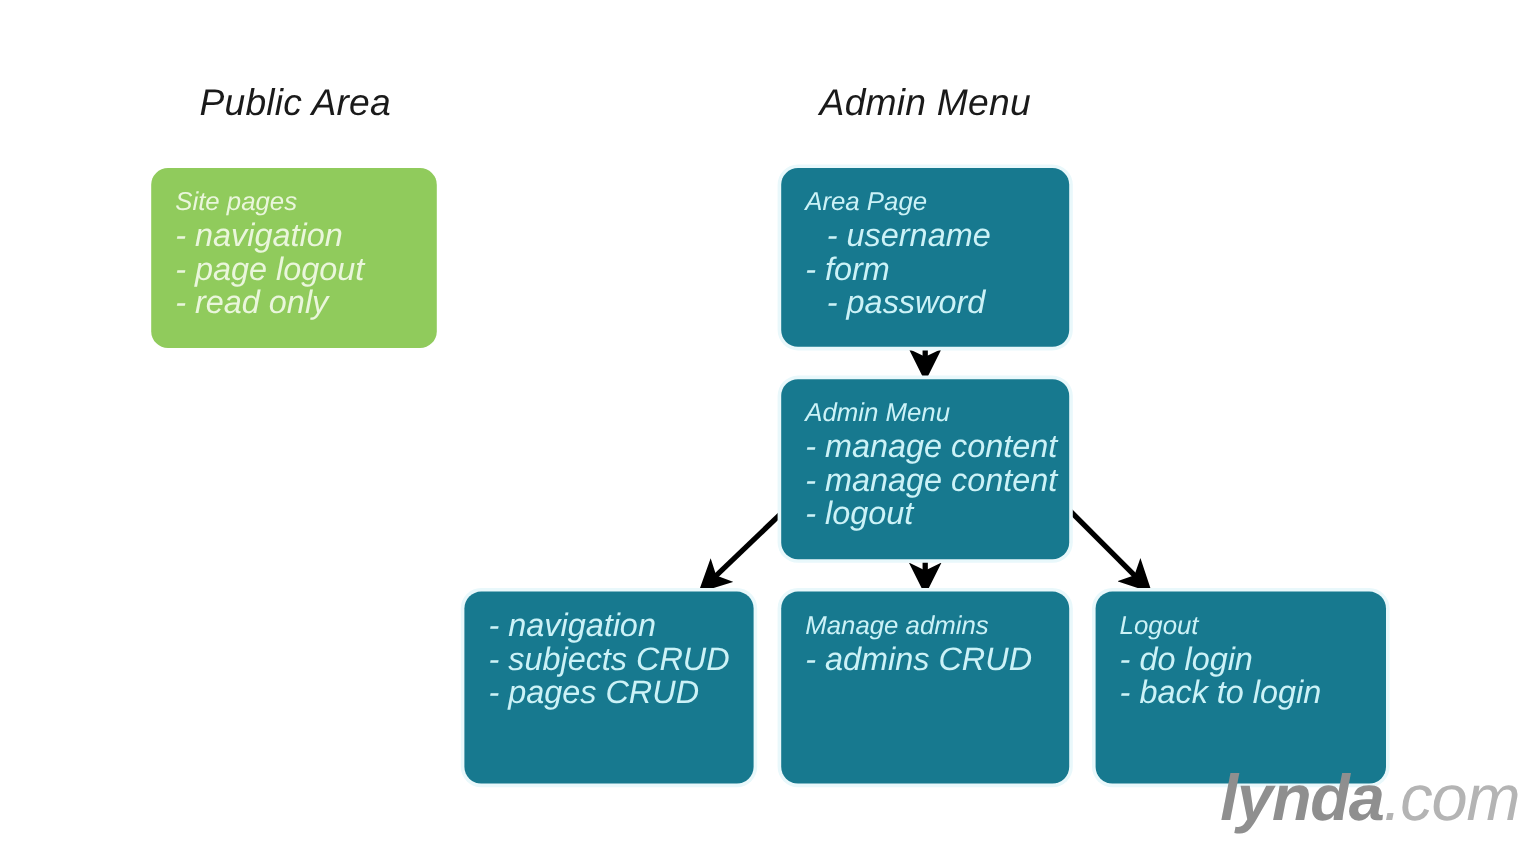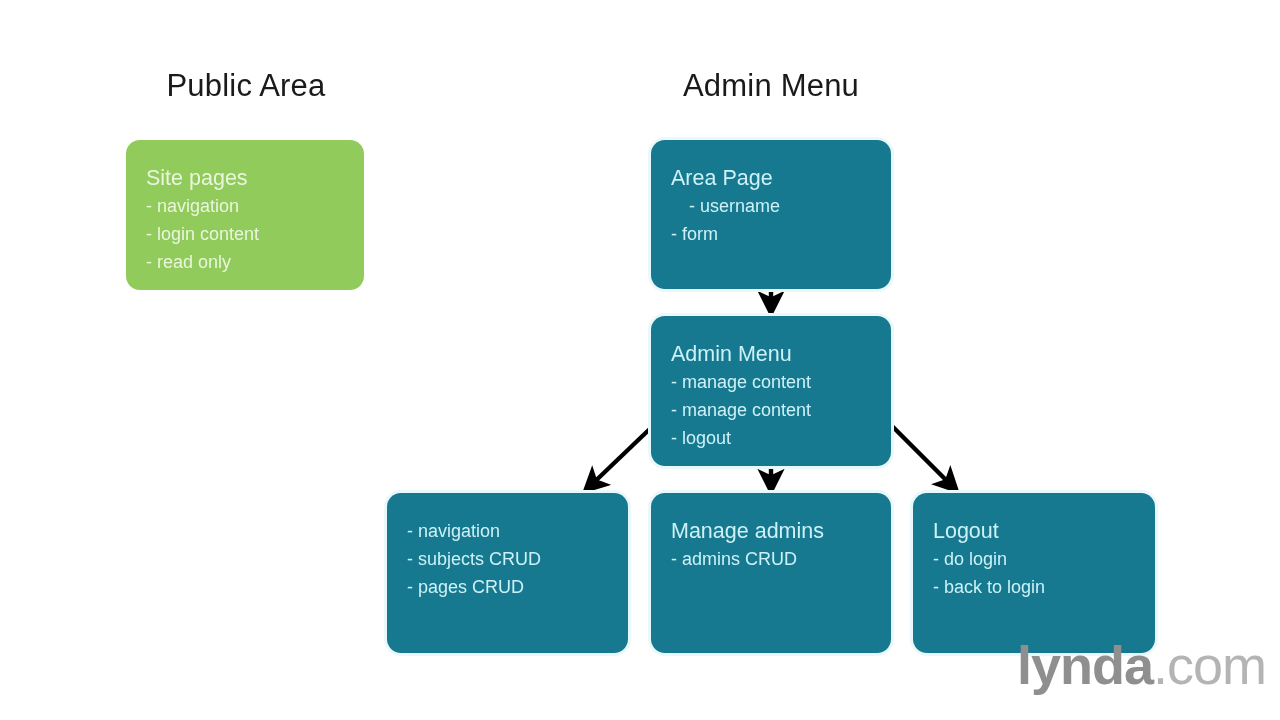--- a/index.html
+++ b/index.html
@@ -15,20 +15,21 @@
     font-family: "Liberation Sans", sans-serif;
     position: relative;
   }
 
   #stage {
     position: absolute;
     left: 0; top: 0;
     width: 1280px;
     height: 680px;
     background: #ffffff;
+    font-style: italic;
   }
 
   
   .col-title {
     position: absolute;
     font-family: "Liberation Sans", sans-serif;
     font-size: 31px;
     font-weight: 400;
     color: #1a1a1a;
     letter-spacing: 0.2px;
@@ -37,30 +38,30 @@
     line-height: 1;
   }
   #title-public { left: 96px;  top: 70px; width: 300px; }
   #title-admin  { left: 621px; top: 70px; width: 300px; }
 
   
   .node {
     position: absolute;
     border-radius: 14px;
     box-sizing: border-box;
-    padding: 24px 0 0 20px;
+    padding: 14px 0 0 20px;
     overflow: hidden;
   }
   .node .node-title {
     font-size: 21.5px;
     line-height: 28px;
     white-space: nowrap;
   }
   .node .node-line {
-    font-size: 18px;
+    font-size: 27px;
     line-height: 28px;
     white-space: nowrap;
   }
   .node .node-line.indent { padding-left: 18px; }
 
   .node.green {
     background: #90cb5c;
     box-shadow: 0 0 0 2px rgba(255,255,255,0.0);
   }
   .node.green .node-title,
@@ -133,28 +134,29 @@
     <line x1="655" y1="424" x2="587" y2="489" stroke="#000000" stroke-width="4.4" marker-end="url(#arrowhead)"></line>
 
     <line x1="771" y1="466" x2="771" y2="489" stroke="#000000" stroke-width="4.4" marker-end="url(#arrowhead)"></line>
 
     <line x1="888" y1="422" x2="955" y2="489" stroke="#000000" stroke-width="4.4" marker-end="url(#arrowhead)"></line>
   </svg>
 
   <div id="node-site-pages" class="node green">
     <div class="node-title">Site pages</div>
     <div class="node-line">- navigation</div>
-    <div class="node-line">- login content</div>
+    <div class="node-line">- page logout</div>
     <div class="node-line">- read only</div>
   </div>
 
   <div id="node-login-page" class="node teal">
     <div class="node-title">Area Page</div>
     <div class="node-line indent">- username</div>
     <div class="node-line">- form</div>
+    <div class="node-line indent">- password</div>
   </div>
 
   <div id="node-admin-menu" class="node teal">
     <div class="node-title">Admin Menu</div>
     <div class="node-line">- manage content</div>
     <div class="node-line">- manage content</div>
     <div class="node-line">- logout</div>
   </div>
 
   <div id="node-manage-content" class="node teal">

